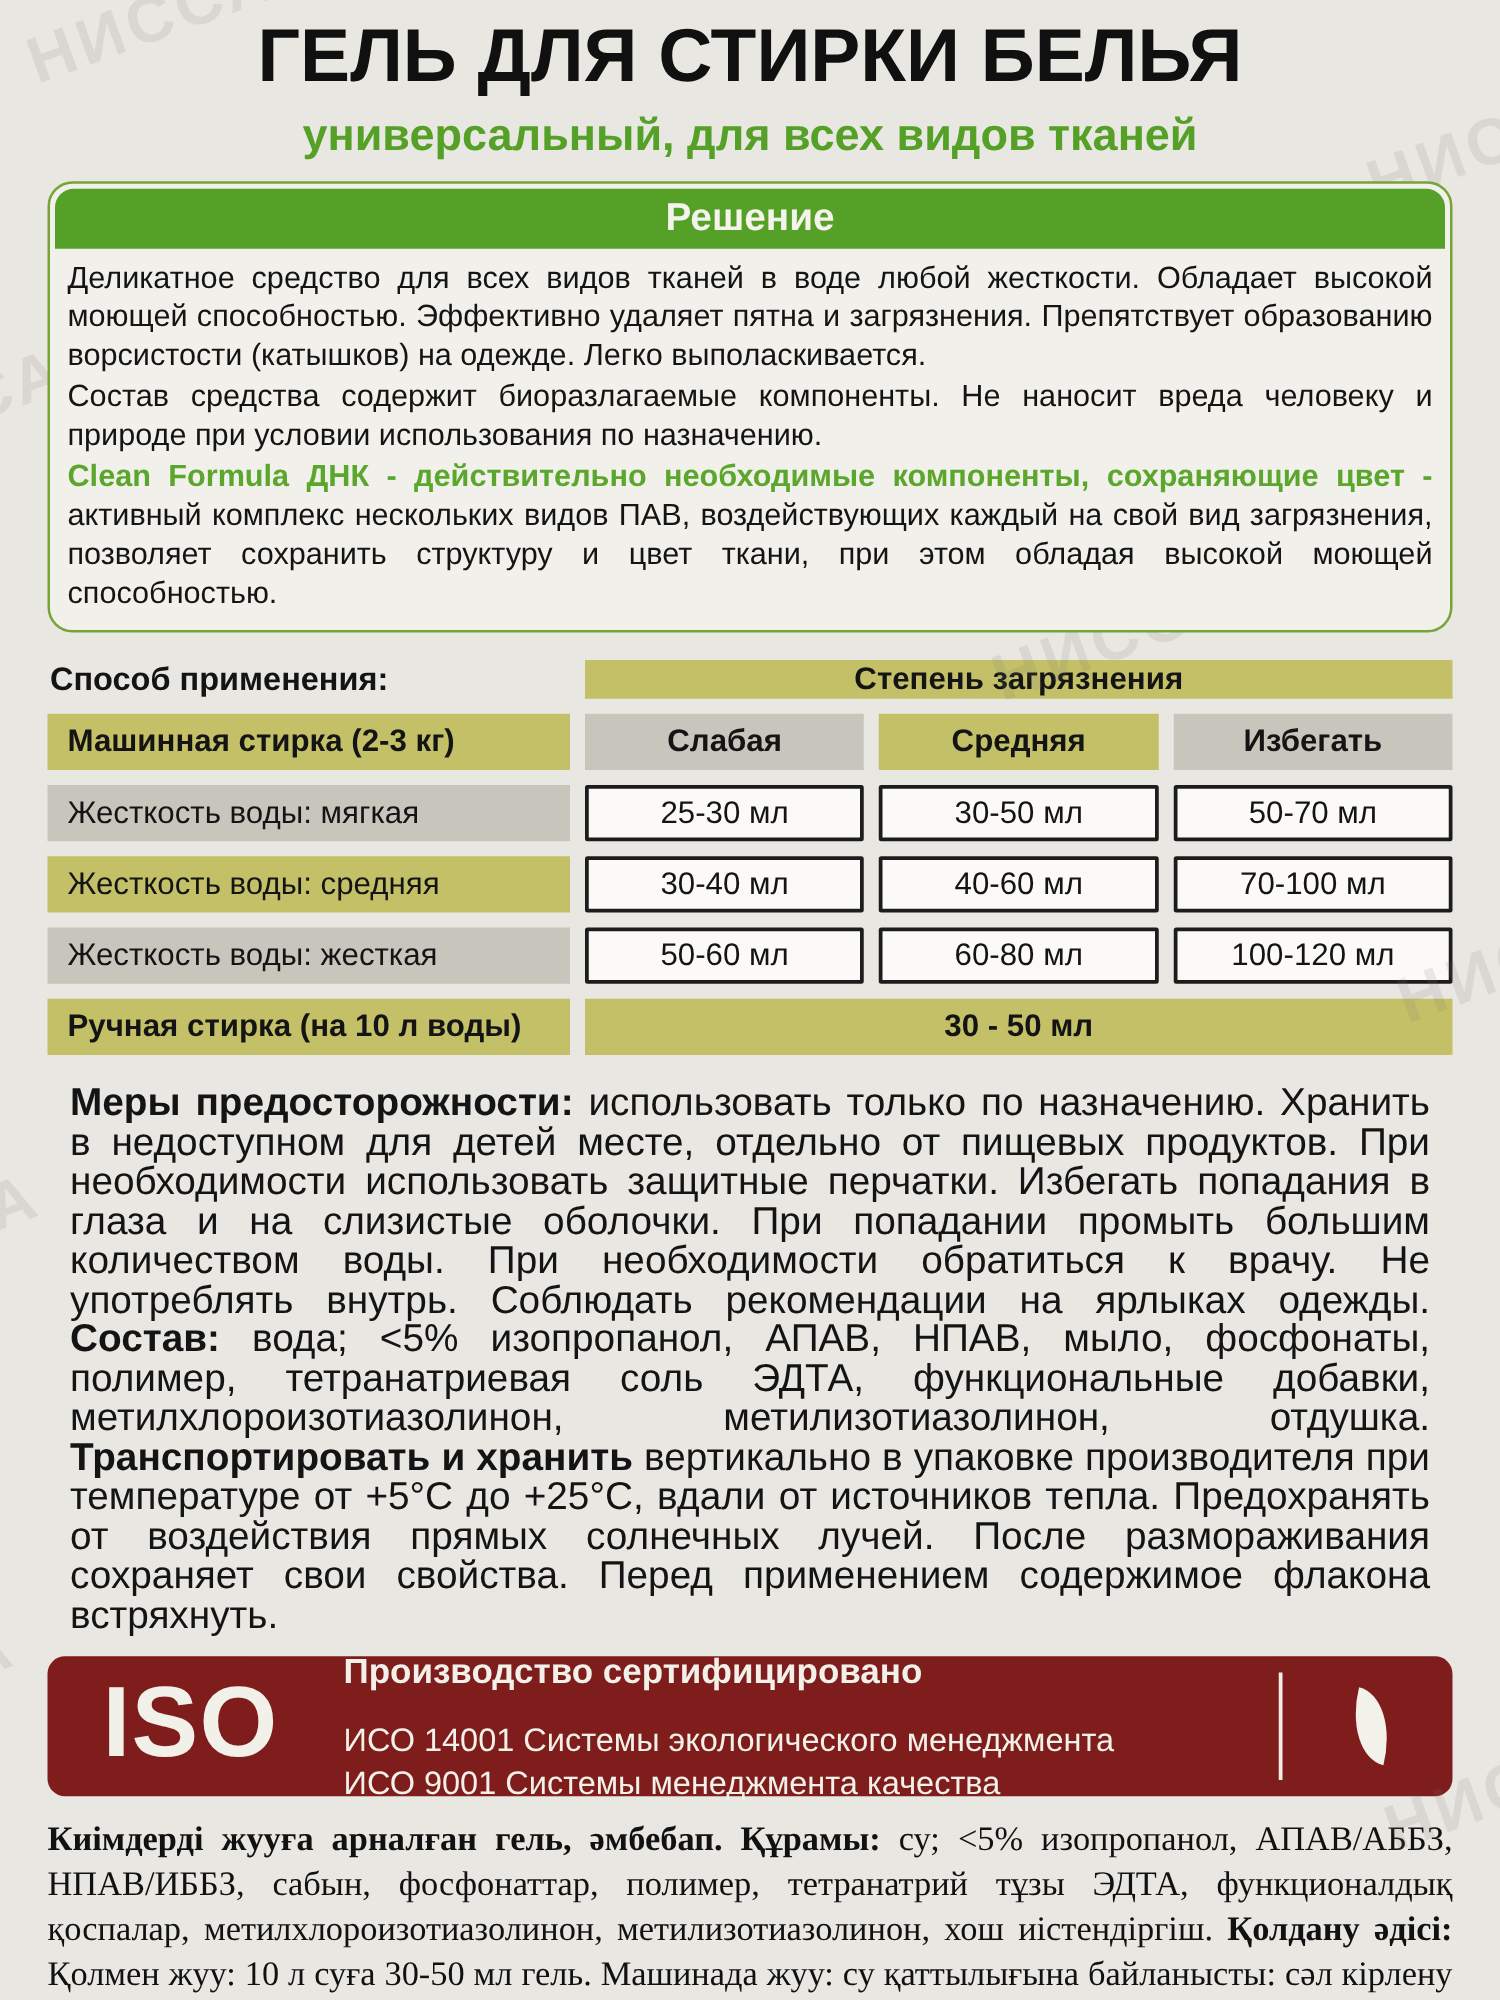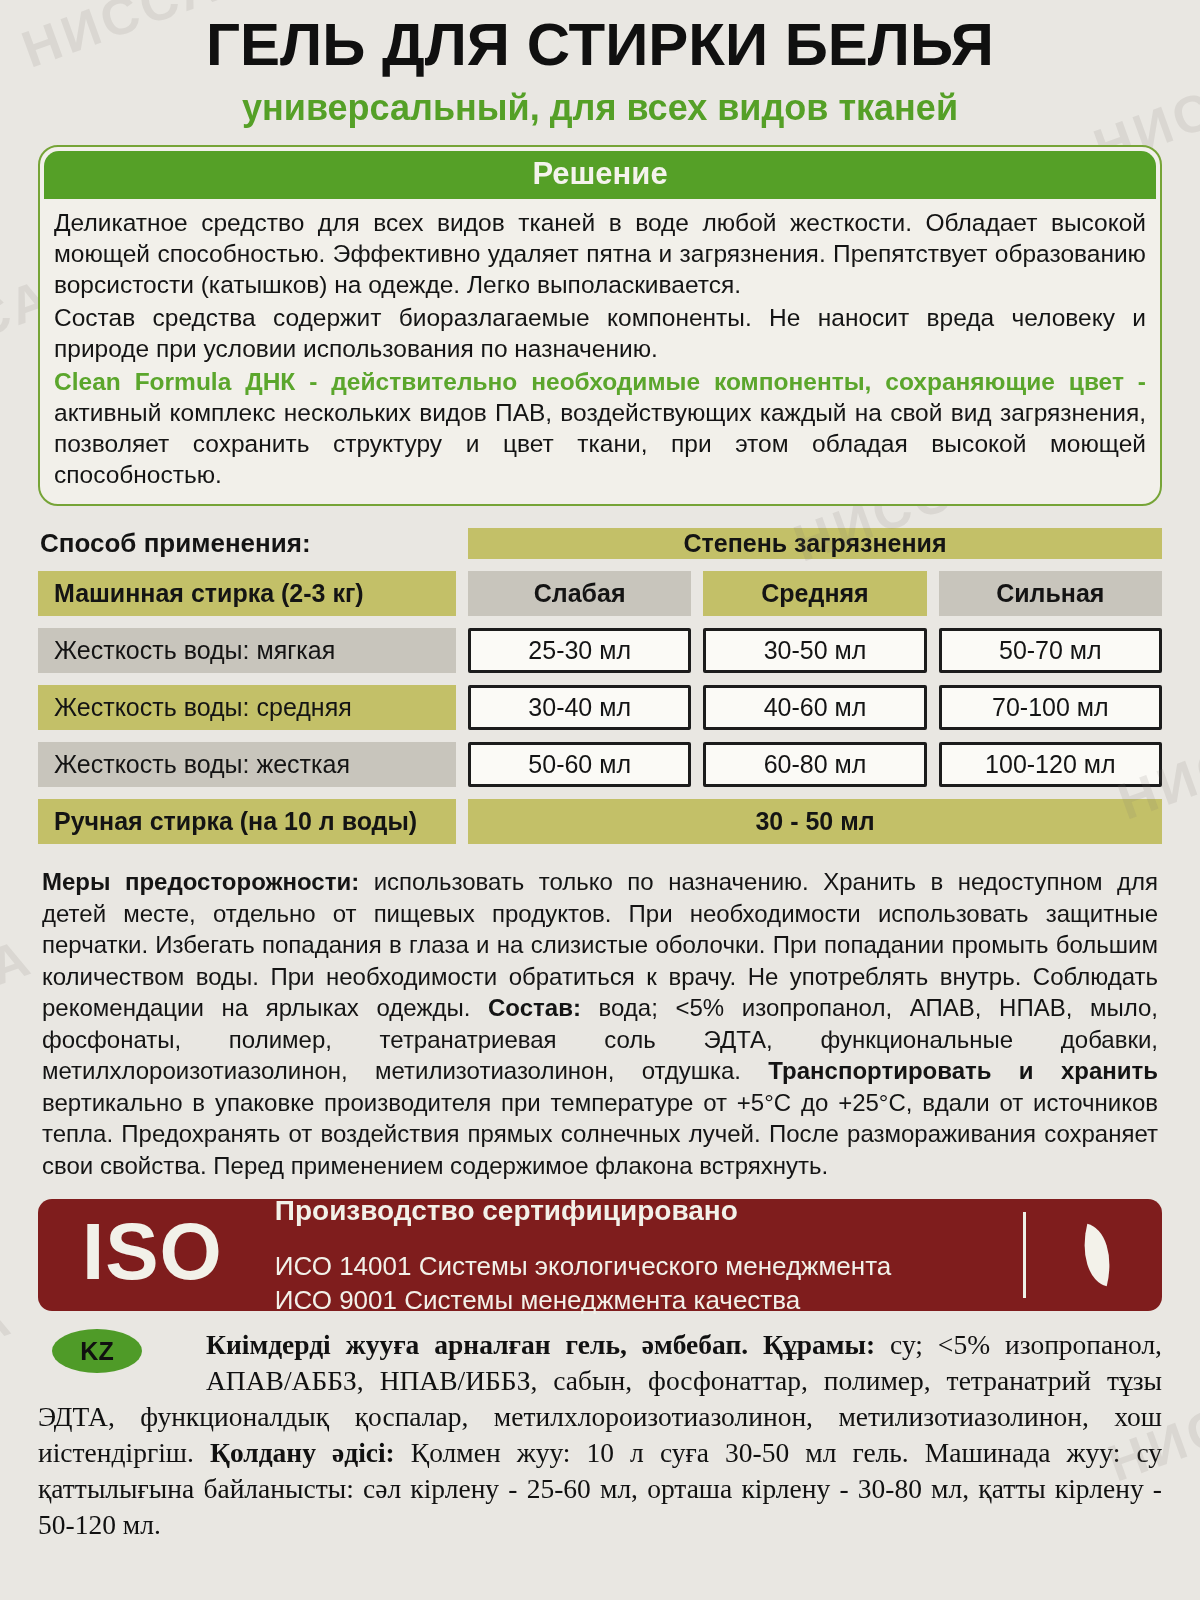--- a/index.html
+++ b/index.html
@@ -46,21 +46,21 @@
   .u-label{display:flex;align-items:center;padding:8px 0 8px 16px;}
   .u-bold{font-weight:bold;}
   .u-colh{display:flex;align-items:center;justify-content:center;padding:8px 0;}
   .u-val{
     display:flex;align-items:center;justify-content:center;
     background:#fbfaf6;border:3px solid #1c1c1c;border-radius:2px;padding:4px 0;
   }
   .span3{grid-column:2 / 5;}
   
   .precautions{
-    margin:22px 42px 0;font-size:24px;line-height:31.5px;text-align:justify;
+    margin:22px 56px 0;font-size:31px;line-height:31.5px;text-align:justify;
   }
   .b{font-weight:bold;}
   
   .iso{
     margin:18px 38px 0;background:#7f1d1d;border-radius:14px;
     display:flex;align-items:center;color:#f2f1e9;height:112px;
   }
   .iso-logo{
     font-size:80px;font-weight:bold;letter-spacing:1px;padding:0 52px 6px 44px;
     line-height:1;
@@ -115,21 +115,21 @@
     </div>
   </div>
 
   <div class="utable">
     <div class="u-plain">Способ применения:</div>
     <div class="u-band olive span3">Степень загрязнения</div>
 
     <div class="u-label u-bold olive">Машинная стирка (2-3 кг)</div>
     <div class="u-colh u-bold grayc">Слабая</div>
     <div class="u-colh u-bold olive">Средняя</div>
-    <div class="u-colh u-bold grayc">Сильная</div>
+    <div class="u-colh u-bold grayc">Избегать</div>
 
     <div class="u-label grayc">Жесткость воды: мягкая</div>
     <div class="u-val">25-30 мл</div>
     <div class="u-val">30-50 мл</div>
     <div class="u-val">50-70 мл</div>
 
     <div class="u-label olive">Жесткость воды: средняя</div>
     <div class="u-val">30-40 мл</div>
     <div class="u-val">40-60 мл</div>
     <div class="u-val">70-100 мл</div>
@@ -154,21 +154,16 @@
       <div class="iso-line">ИСО 14001 Системы экологического менеджмента</div>
       <div class="iso-line">ИСО 9001 Системы менеджмента качества</div>
     </div>
     <div class="iso-divider"></div>
     <div class="iso-leafwrap">
       <div class="iso-leaf"></div>
     </div>
   </div>
 
   <div class="kz">
-    <span class="kz-float">
-        <span class="kz-badge">
-          <span class="kz-badge-label">KZ</span>
-        </span>
-      </span>
     <span class="b">Киімдерді жууға арналған гель, әмбебап. Құрамы:</span><span> су; &lt;5% изопропанол, АПАВ/АББЗ, НПАВ/ИББЗ, сабын, фосфонаттар, полимер, тетранатрий тұзы ЭДТА, функционалдық қоспалар, метилхлороизотиазолинон, метилизотиазолинон, хош иістендіргіш. </span><span class="b">Қолдану әдісі:</span><span> Қолмен жуу: 10 л суға 30-50 мл гель. Машинада жуу: су қаттылығына байланысты: сәл кірлену - 25-60 мл, орташа кірлену - 30-80 мл, қатты кірлену - 50-120 мл. </span>
   </div>
 
 </div>
 
 </body></html>

